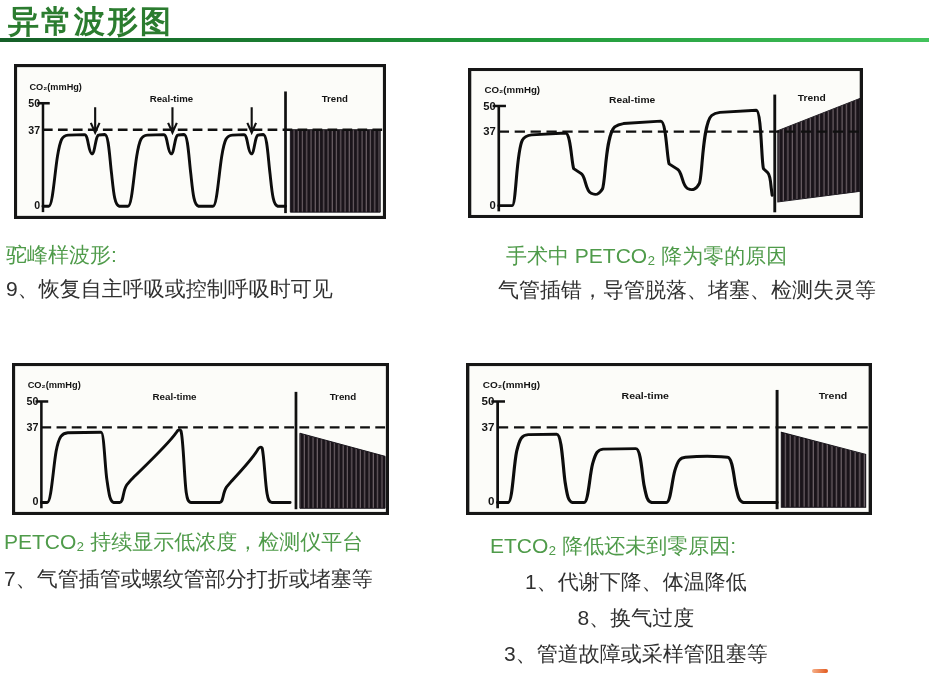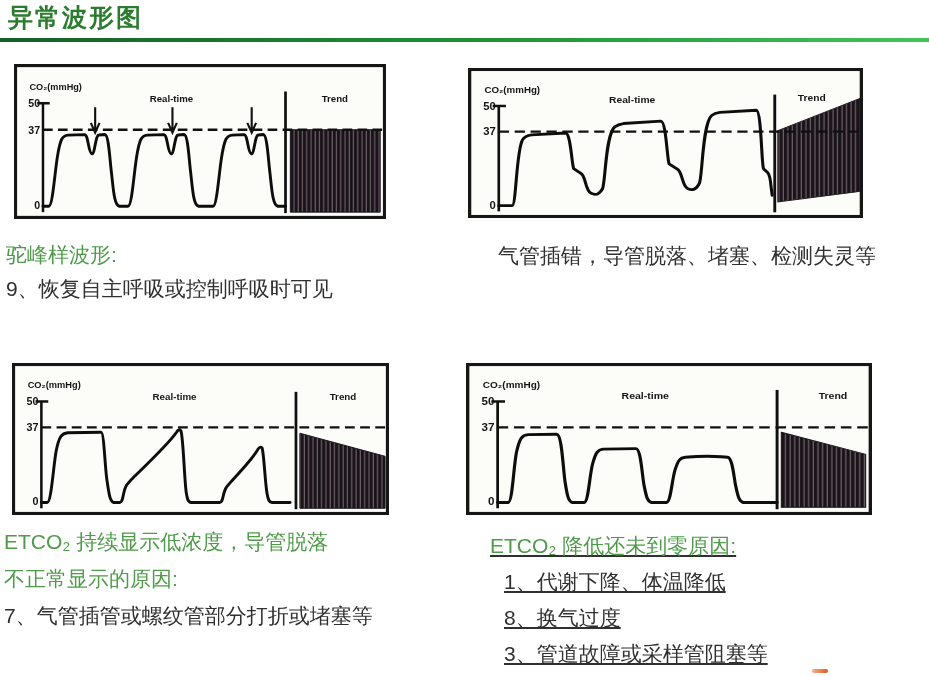--- a/index.html
+++ b/index.html
@@ -1,18 +1,18 @@
 <!DOCTYPE html>
 <html><head>
 <meta charset="utf-8">
 <style>
   html,body{margin:0;padding:0;background:#ffffff;}
   .page{position:relative;width:929px;height:676px;background:#ffffff;overflow:hidden;
         font-family:"Liberation Sans",sans-serif;}
-  .title{position:absolute;left:8px;top:1px;font-size:25px;font-weight:bold;color:#2b7c2f;letter-spacing:2px;}
+  .title{position:absolute;left:8px;top:1px;font-size:31px;font-weight:bold;color:#2b7c2f;letter-spacing:2px;}
   .rule{position:absolute;left:0;top:38px;width:929px;height:4px;
         background:linear-gradient(90deg,#155f28 0%,#1f9638 55%,#43c35c 100%);}
   .chart{position:absolute;background:#fcfcfa;}
   #c1{left:14px;top:64px;width:372px;height:155px;}
   #c2{left:468px;top:68px;width:395px;height:150px;}
   #c3{left:12px;top:363px;width:377px;height:152px;}
   #c4{left:466px;top:363px;width:406px;height:152px;}
   svg text{font-family:"Liberation Sans",sans-serif;fill:#141414;}
   .axnum{font-size:11px;font-weight:700;}
   .ylab{font-size:9.5px;font-weight:700;}
@@ -25,23 +25,23 @@
   .arrows{fill:none;stroke:#101010;stroke-width:2.2;stroke-linejoin:miter;}
   .trend{stroke:#17131a;stroke-width:1;}
   .tblock{position:absolute;font-size:21px;color:#303030;}
   .tblock div{height:34px;line-height:26px;}
   .g{color:#4f9b4a;}
   #tb1{left:6px;top:242px;}
   #tb2{left:498px;top:243px;}
   #tb2 .g{padding-left:8px;}
   #tb3{left:4px;top:529px;}
   #tb3 div{height:37px;}
-  #tb4{left:490px;top:533px;text-decoration:underline;}
+  #tb4{left:490px;top:533px;}
   #tb4 div{height:36px;}
-  #tb4 .item{padding-left:14px;}
+  #tb4 .item{padding-left:14px;text-align:center;}
   .orange-mark{position:absolute;left:812px;top:669px;width:16px;height:4px;border-radius:2px;
         background:linear-gradient(90deg,#f6b08a,#e2591d);}
 </style>
 </head>
 <body>
 
 <div class="page">
 
   <div class="title">异常波形图</div>
   <div class="rule"></div>
@@ -134,26 +134,26 @@
     <text class="seclab" x="170" y="37" text-anchor="middle">Real-time</text>
     <text class="seclab" x="348" y="37" text-anchor="middle">Trend</text>
   </svg>
 
   <div id="tb1" class="tblock">
     <div class="g">驼峰样波形:</div>
     <div>9、恢复自主呼吸或控制呼吸时可见</div>
   </div>
 
   <div id="tb2" class="tblock">
+    <div class="g">手术中 PETCO₂ 降为零的原因</div>
     <div>气管插错，导管脱落、堵塞、检测失灵等</div>
   </div>
 
   <div id="tb3" class="tblock">
-    <div class="g">ETCO₂ 持续显示低浓度，导管脱落</div>
-    <div class="g">不正常显示的原因:</div>
+    <div class="g">PETCO₂ 持续显示低浓度，检测仪平台</div>
     <div>7、气管插管或螺纹管部分打折或堵塞等</div>
   </div>
 
   <div id="tb4" class="tblock">
     <div class="g">ETCO₂ 降低还未到零原因:</div>
     <div class="item">1、代谢下降、体温降低</div>
     <div class="item">8、换气过度</div>
     <div class="item">3、管道故障或采样管阻塞等</div>
   </div>
 

